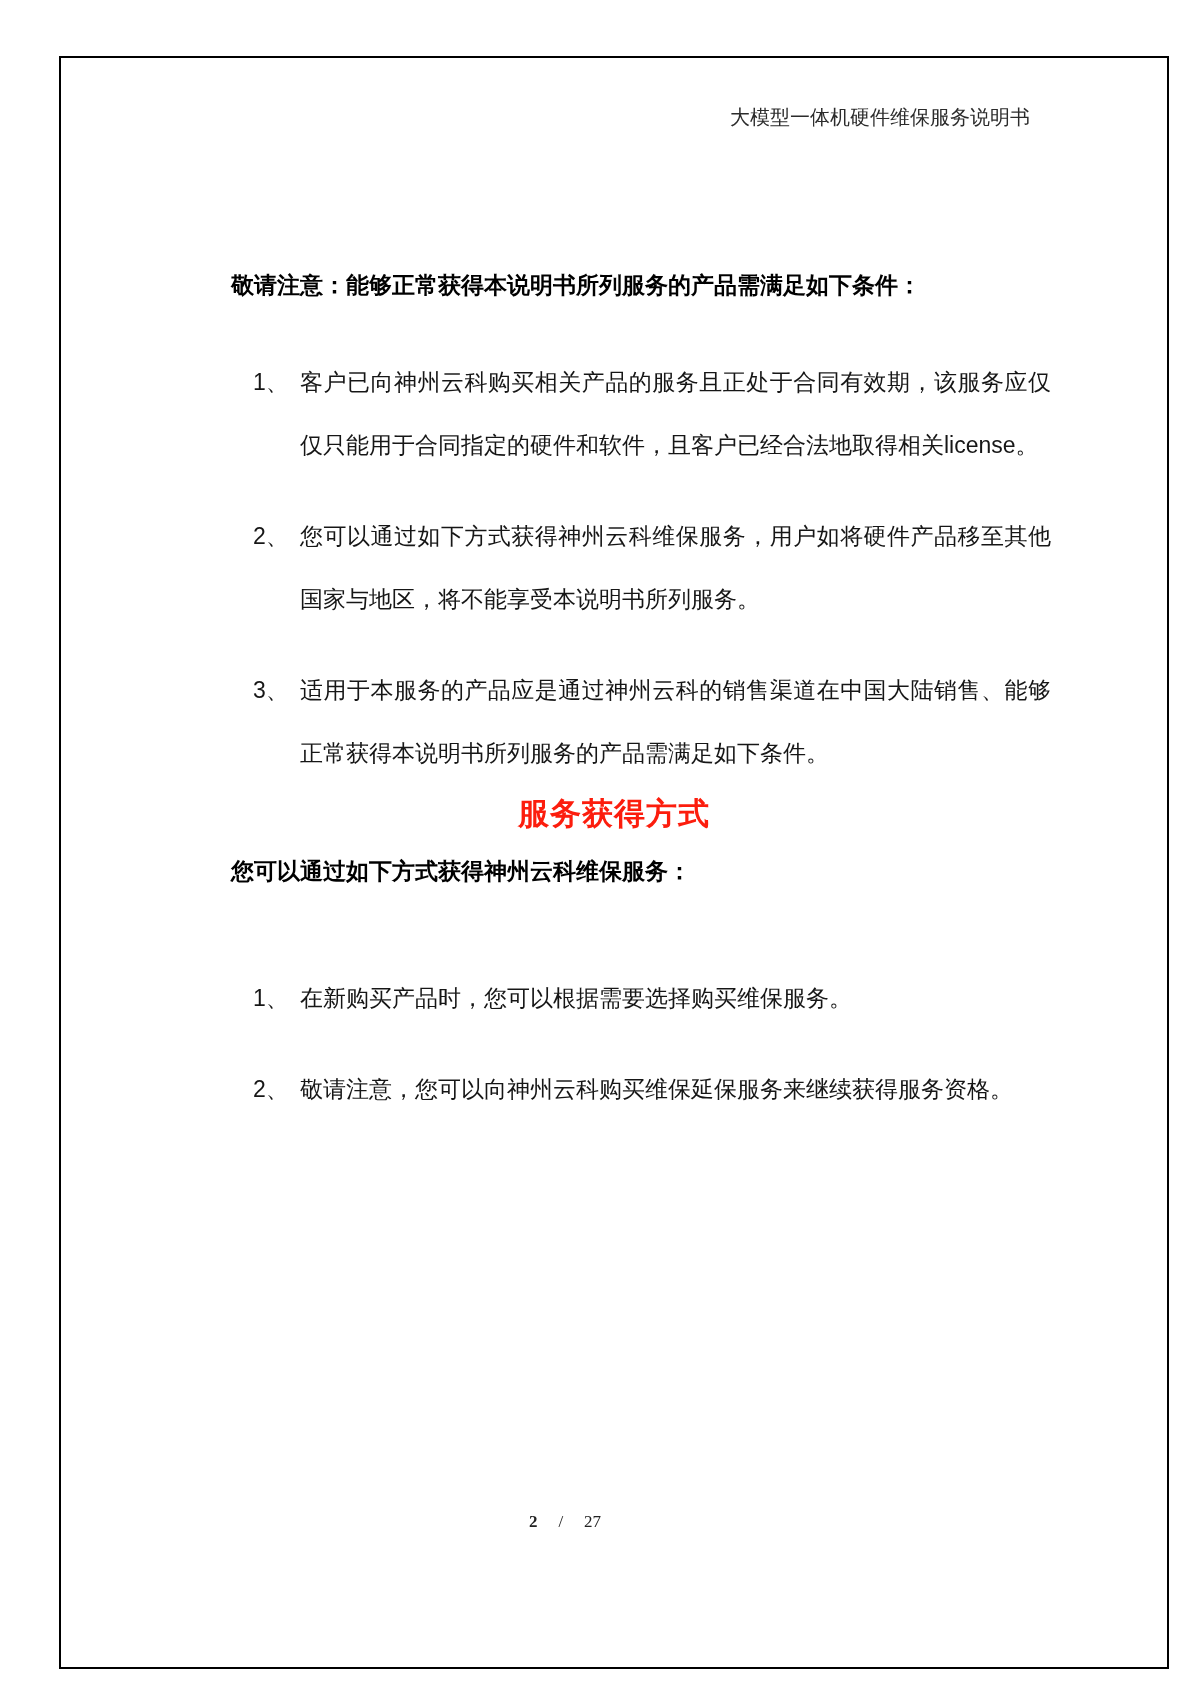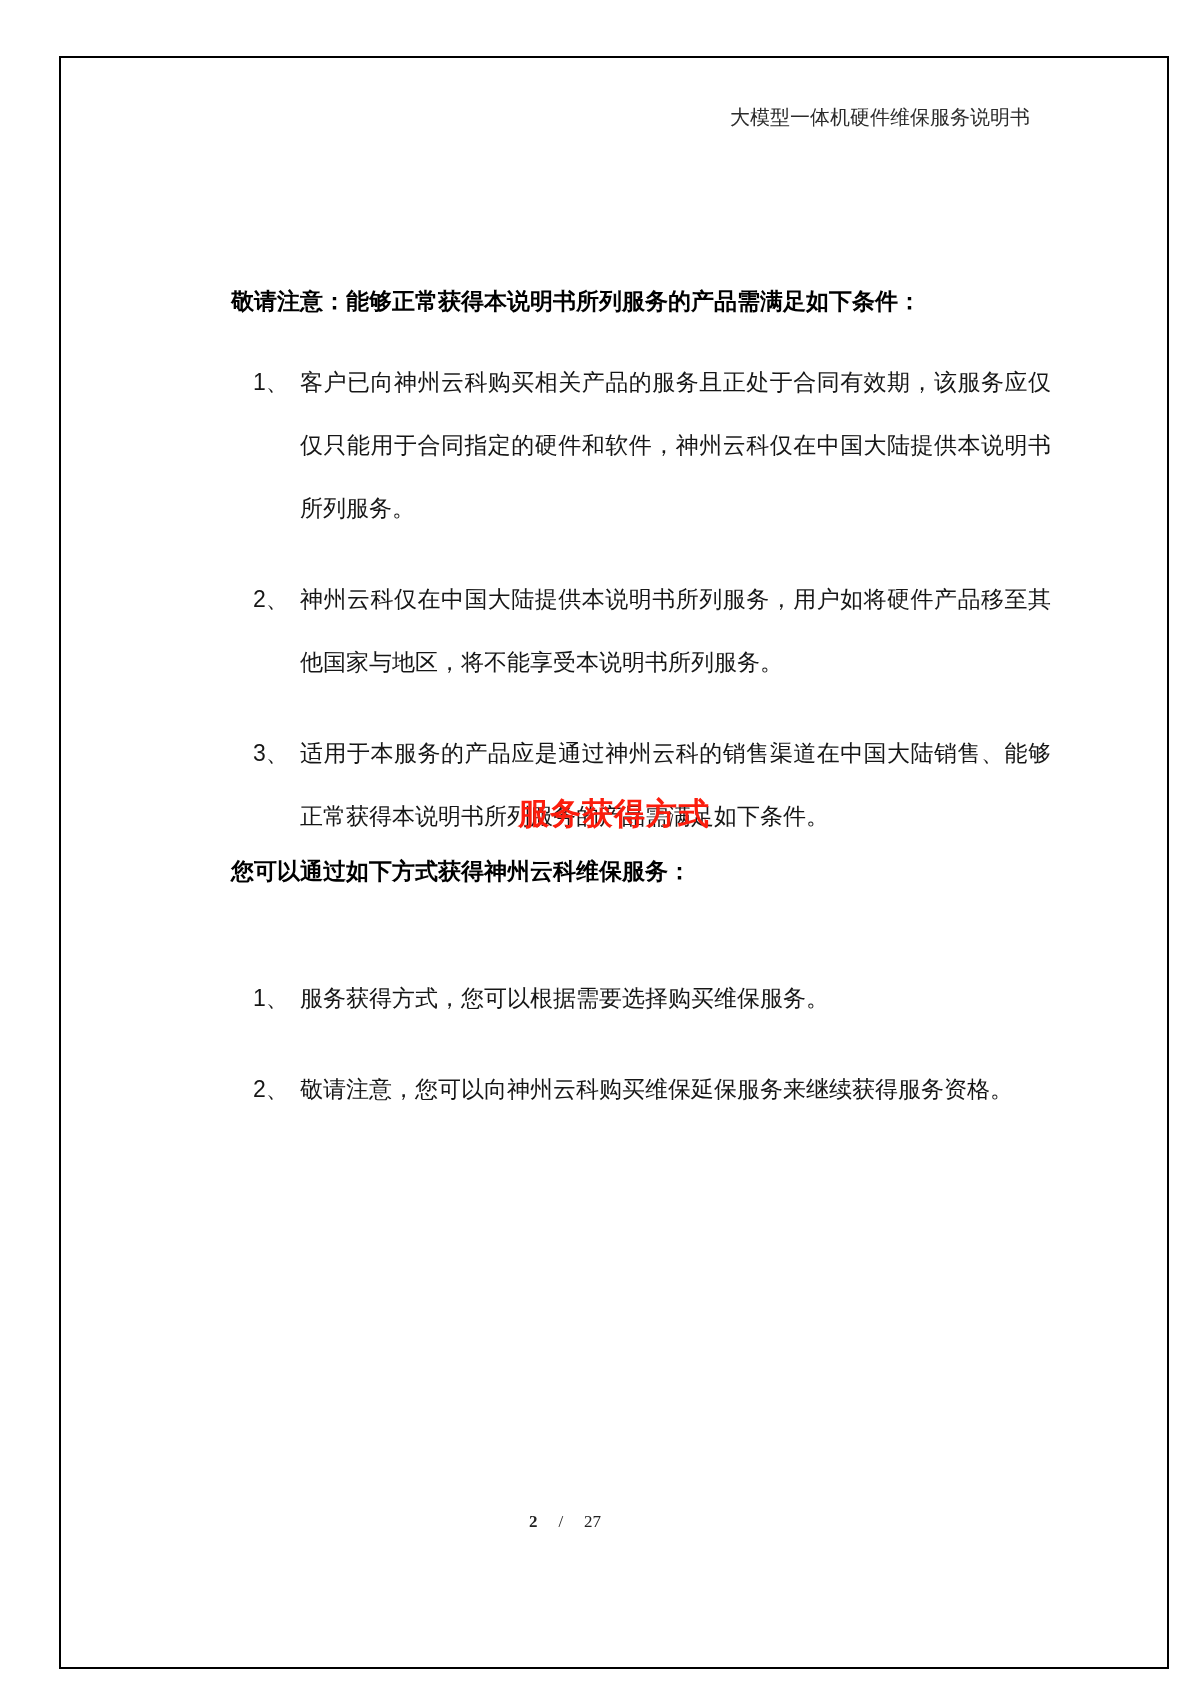--- a/index.html
+++ b/index.html
@@ -37,21 +37,21 @@
   .t1 { top:158px; }
   .t2 { top:773px; }
   .intro {
     position:absolute;
     left:210px;
     font-size:23px; line-height:28px;
     font-weight:700;
     color:#000000;
     white-space:nowrap;
   }
-  .i1 { top:266px; }
+  .i1 { top:250px; }
   .i2 { top:836px; }
   .list {
     position:absolute;
     left:218px; width:840px;
     list-style:none;
   }
   .l1 { top:316px; }
   .l2 { top:932px; }
   .item {
     display:flex;
@@ -83,40 +83,40 @@
   <div class="frame"></div>
 
   <div class="header">大模型一体机硬件维保服务说明书</div>
 
 
   <div class="intro i1">敬请注意：能够正常获得本说明书所列服务的产品需满足如下条件：</div>
 
   <ol class="list l1">
     <li class="item">
       <span class="num">1、</span>
-      <span class="txt">客户已向神州云科购买相关产品的服务且正处于合同有效期，该服务应仅仅只能用于合同指定的硬件和软件，神州云科仅在中国大陆提供本说明书所列服务。</span>
+      <span class="txt">客户已向神州云科购买相关产品的服务且正处于合同有效期，该服务应仅仅只能用于合同指定的硬件和软件，且客户已经合法地取得相关license。</span>
     </li>
     <li class="item">
       <span class="num">2、</span>
-      <span class="txt">神州云科仅在中国大陆提供本说明书所列服务，用户如将硬件产品移至其他国家与地区，将不能享受本说明书所列服务。</span>
+      <span class="txt">您可以通过如下方式获得神州云科维保服务，用户如将硬件产品移至其他国家与地区，将不能享受本说明书所列服务。</span>
     </li>
     <li class="item">
       <span class="num">3、</span>
       <span class="txt">适用于本服务的产品应是通过神州云科的销售渠道在中国大陆销售、能够正常获得本说明书所列服务的产品需满足如下条件。</span>
     </li>
   </ol>
 
   <div class="sec-title t2">服务获得方式</div>
 
   <div class="intro i2">您可以通过如下方式获得神州云科维保服务：</div>
 
   <ol class="list l2">
     <li class="item">
       <span class="num">1、</span>
-      <span class="txt">服务获得方式，您可以根据需要选择购买维保服务。</span>
+      <span class="txt">在新购买产品时，您可以根据需要选择购买维保服务。</span>
     </li>
     <li class="item">
       <span class="num">2、</span>
       <span class="txt">敬请注意，您可以向神州云科购买维保延保服务来继续获得服务资格。</span>
     </li>
   </ol>
 
   <div class="footer">
     <span class="cur">2</span>
     <span class="sep">/</span>

